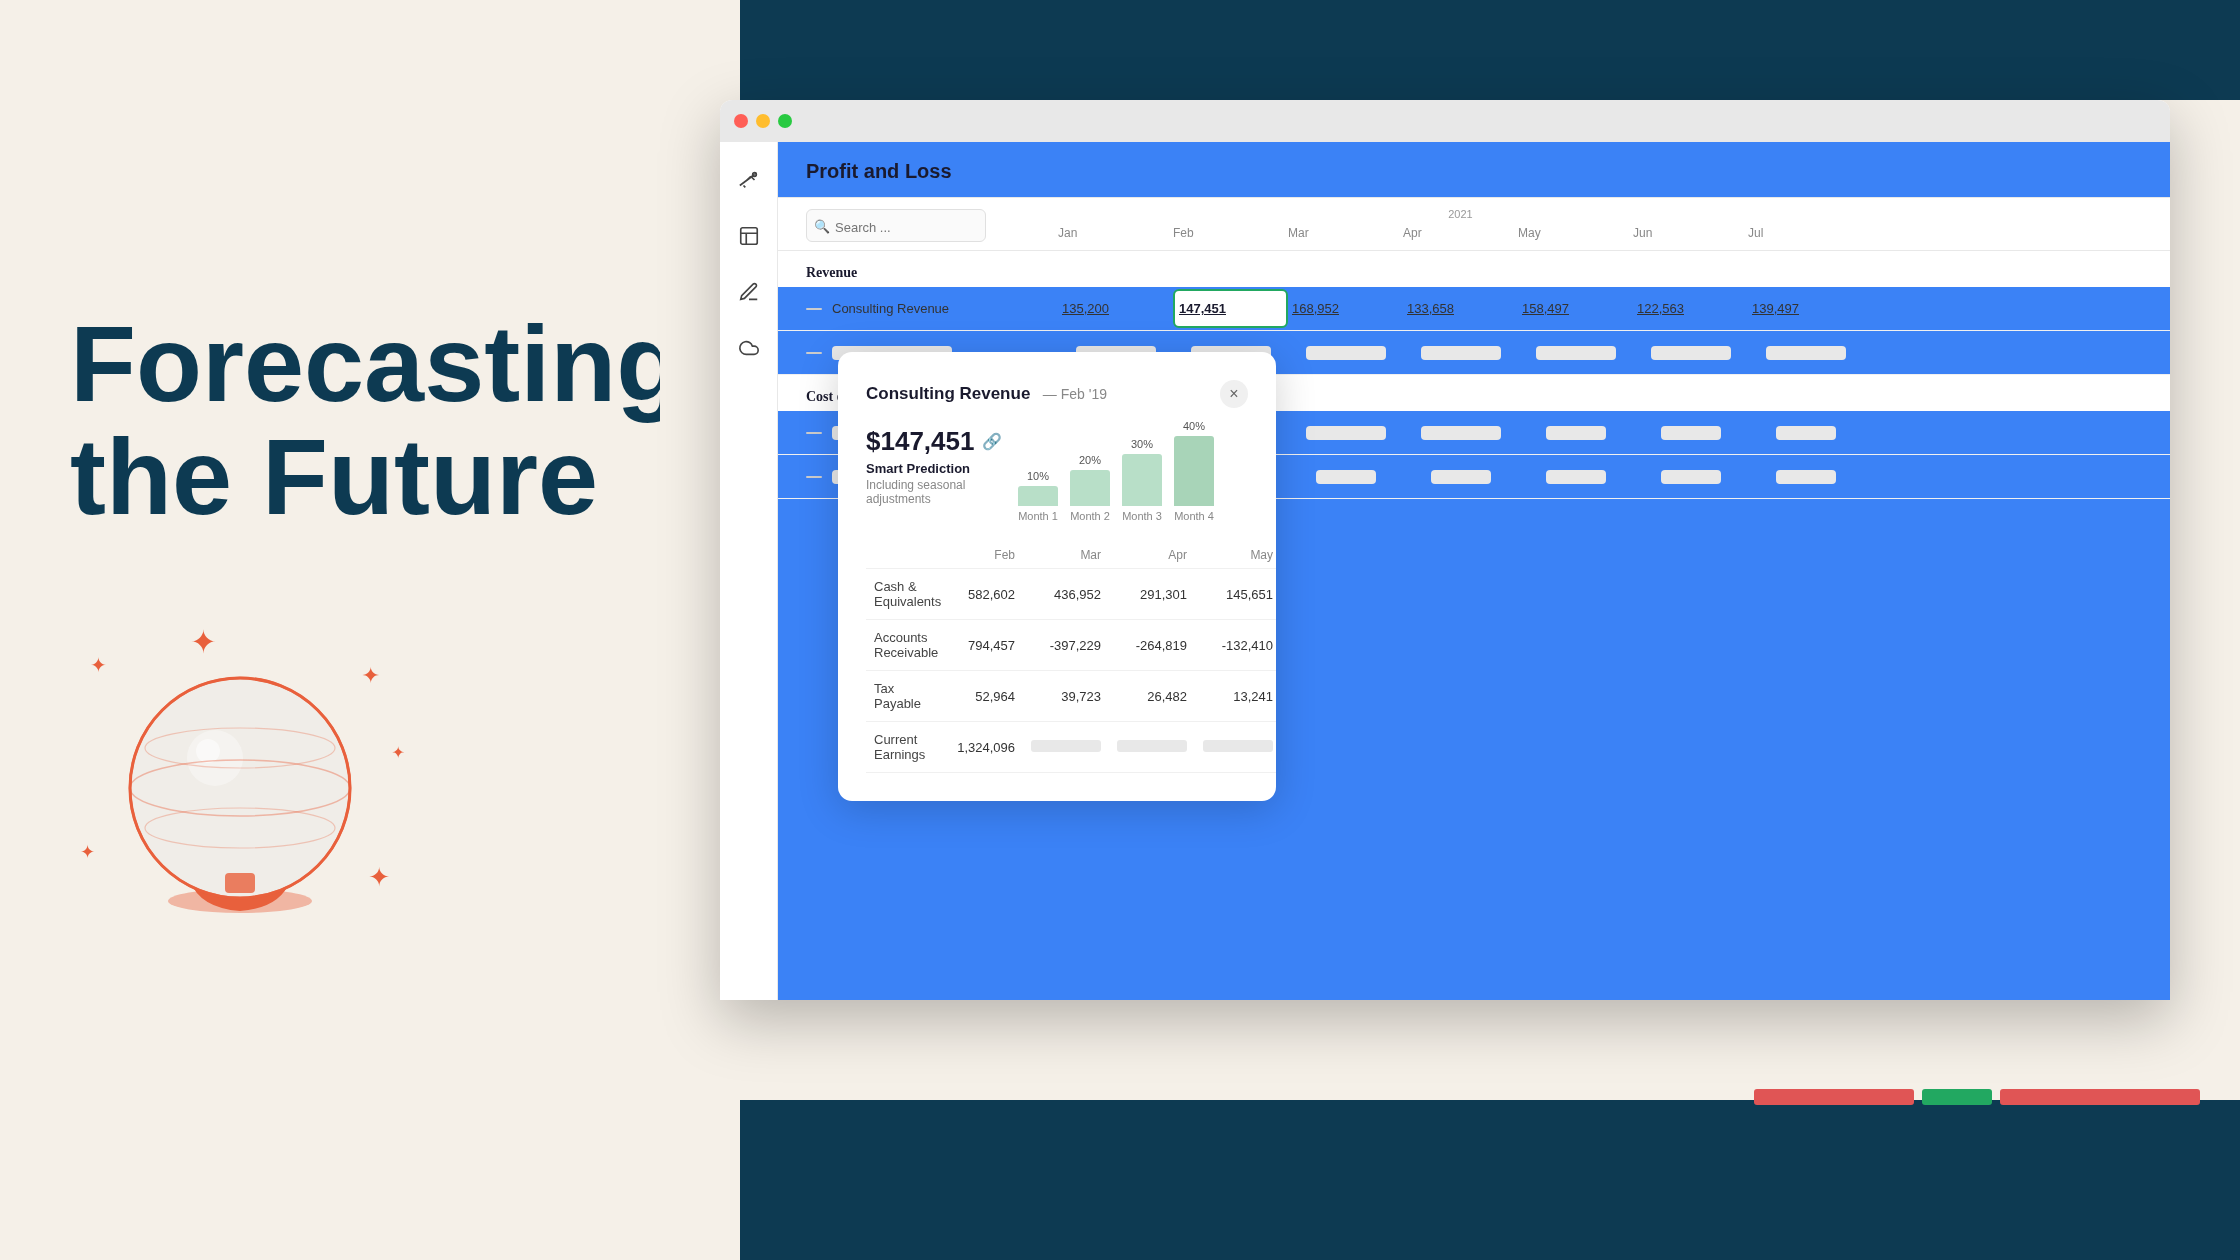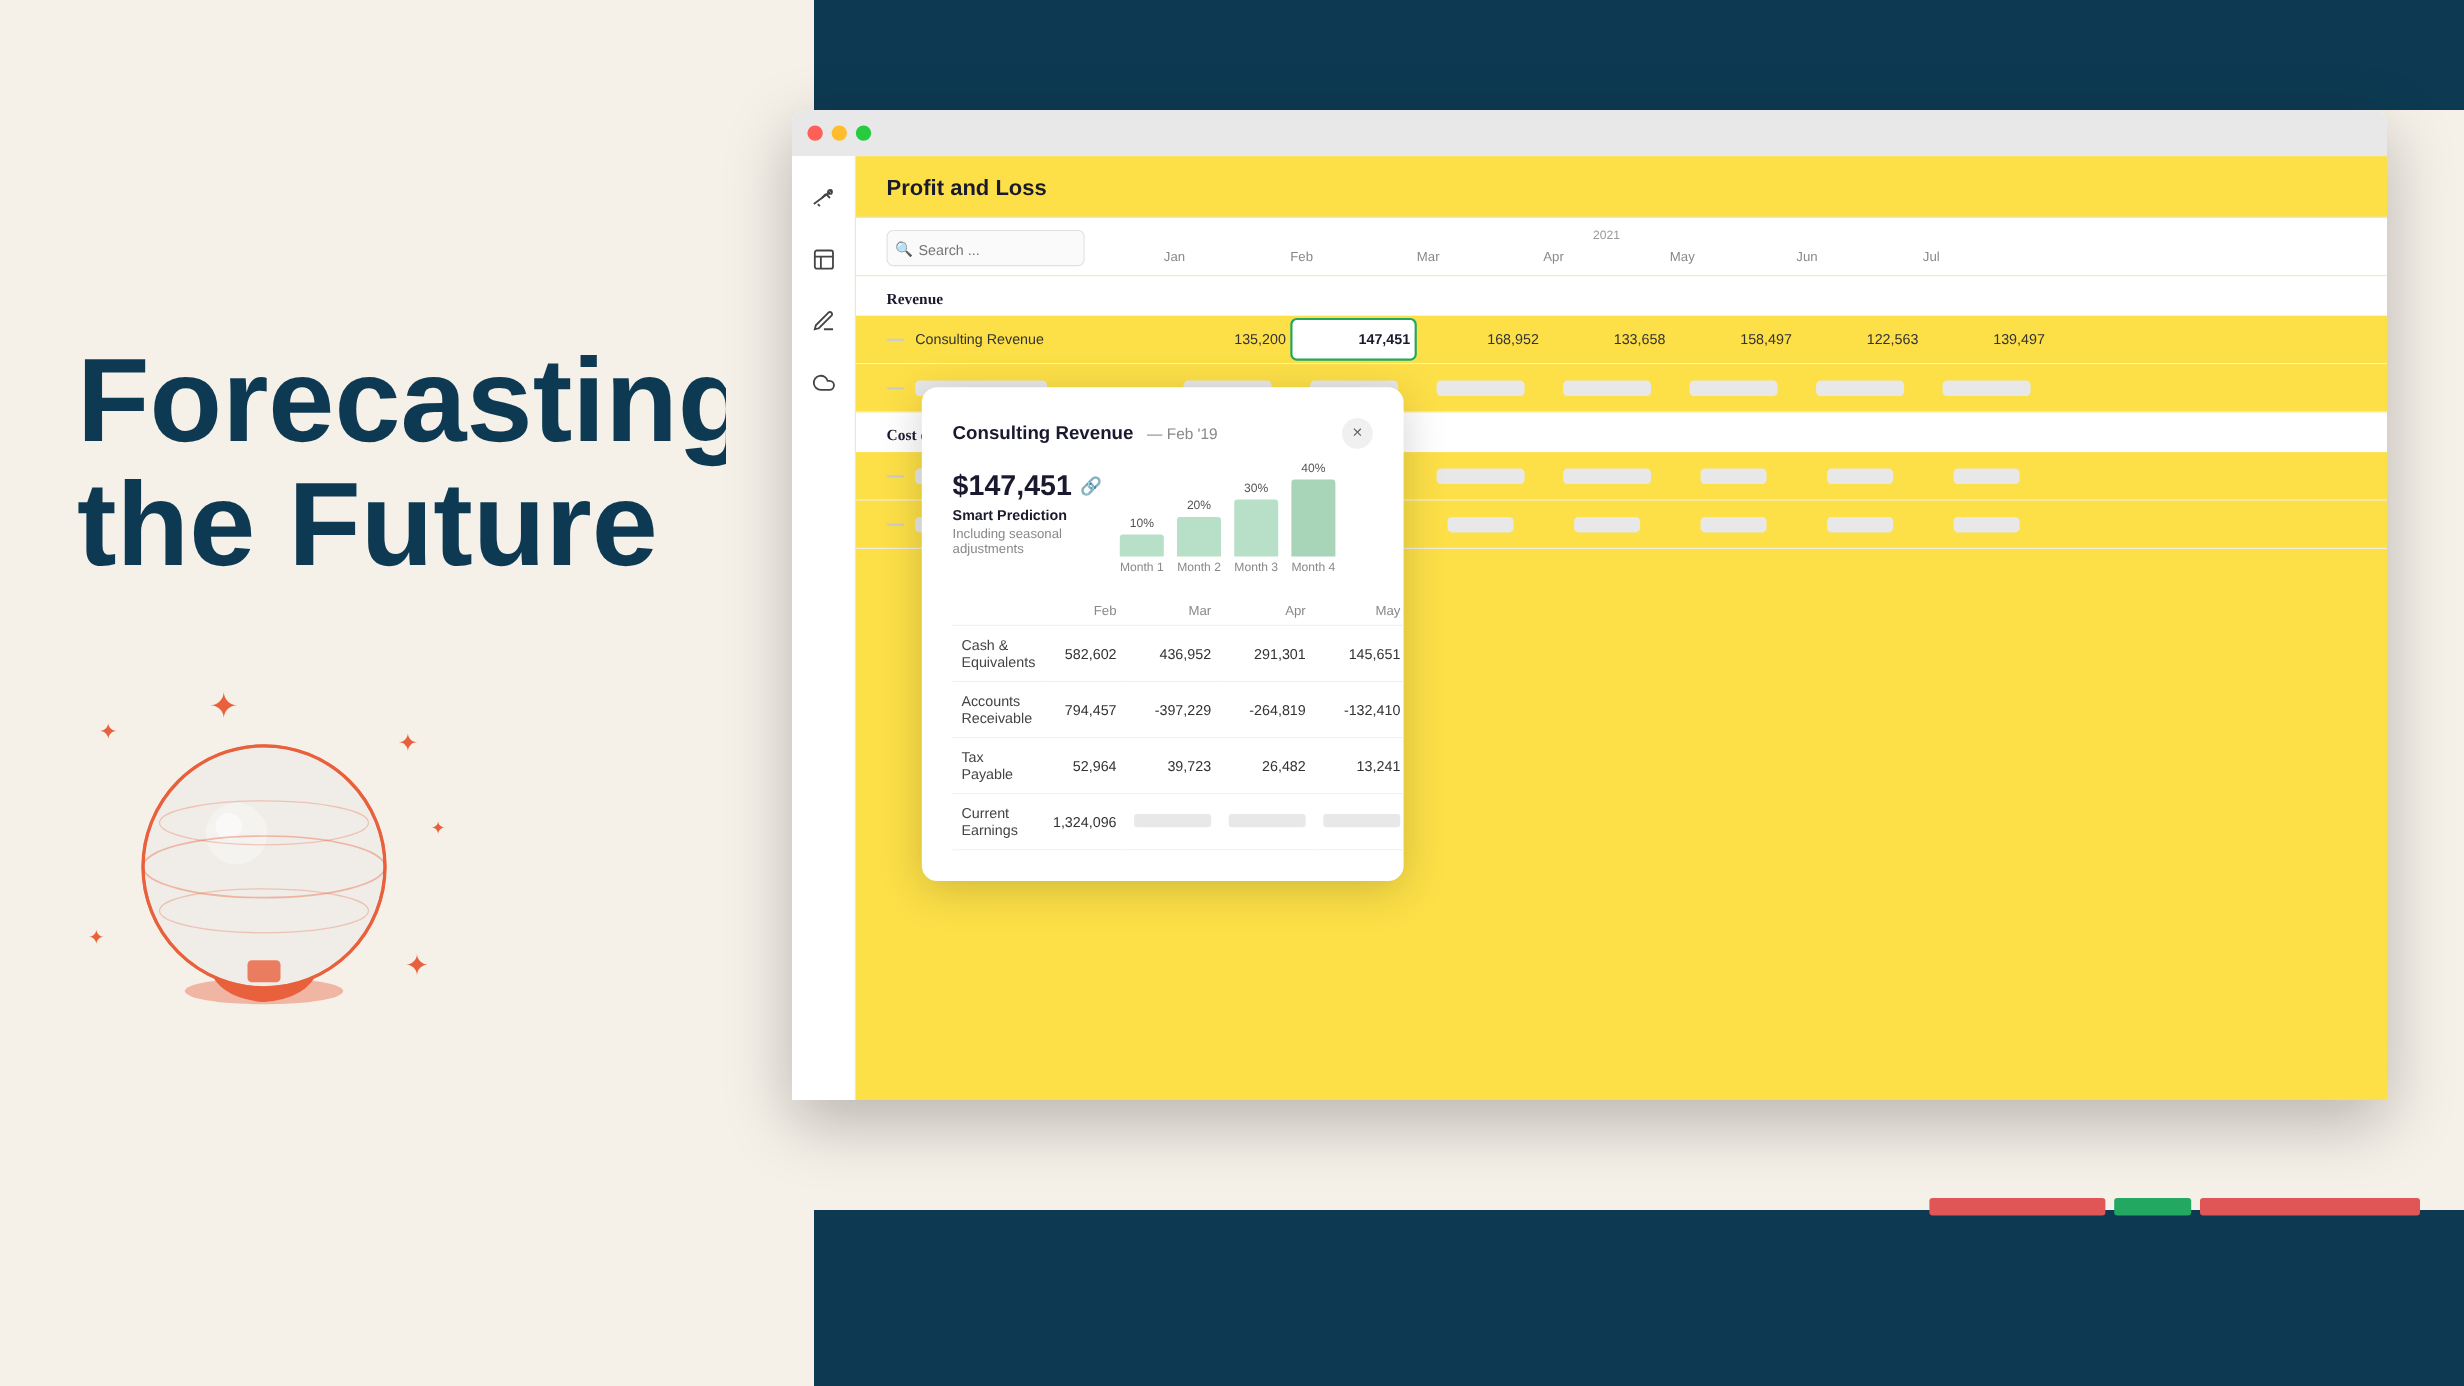--- a/index.html
+++ b/index.html
@@ -141,21 +141,21 @@
       justify-content: center;
       color: #6b7280;
       cursor: pointer;
       border-radius: 8px;
     }
     .sidebar-icon svg { width: 22px; height: 22px; }
 
     
     .main-content {
       flex: 1;
-      background: #fde047;
+      background: #3b82f6;
       overflow: hidden;
       position: relative;
     }
 
     
     .content-header {
       padding: 18px 28px 14px;
       border-bottom: 1px solid #e8e8e8;
     }
 
@@ -282,25 +282,26 @@
     }
 
     .row-placeholder {
       height: 14px;
       border-radius: 4px;
       background: #e8e8e8;
     }
 
     .data-cell {
       width: 115px;
-      text-align: right;
+      text-align: left;
       font-size: 13px;
       color: #333;
       padding: 10px 4px;
       position: relative;
+      text-decoration: underline;
     }
 
     .data-cell.highlighted {
       border: 2px solid #22a861;
       border-radius: 6px;
       background: #fff;
       color: #1a1a2e;
       font-weight: 600;
     }
 

